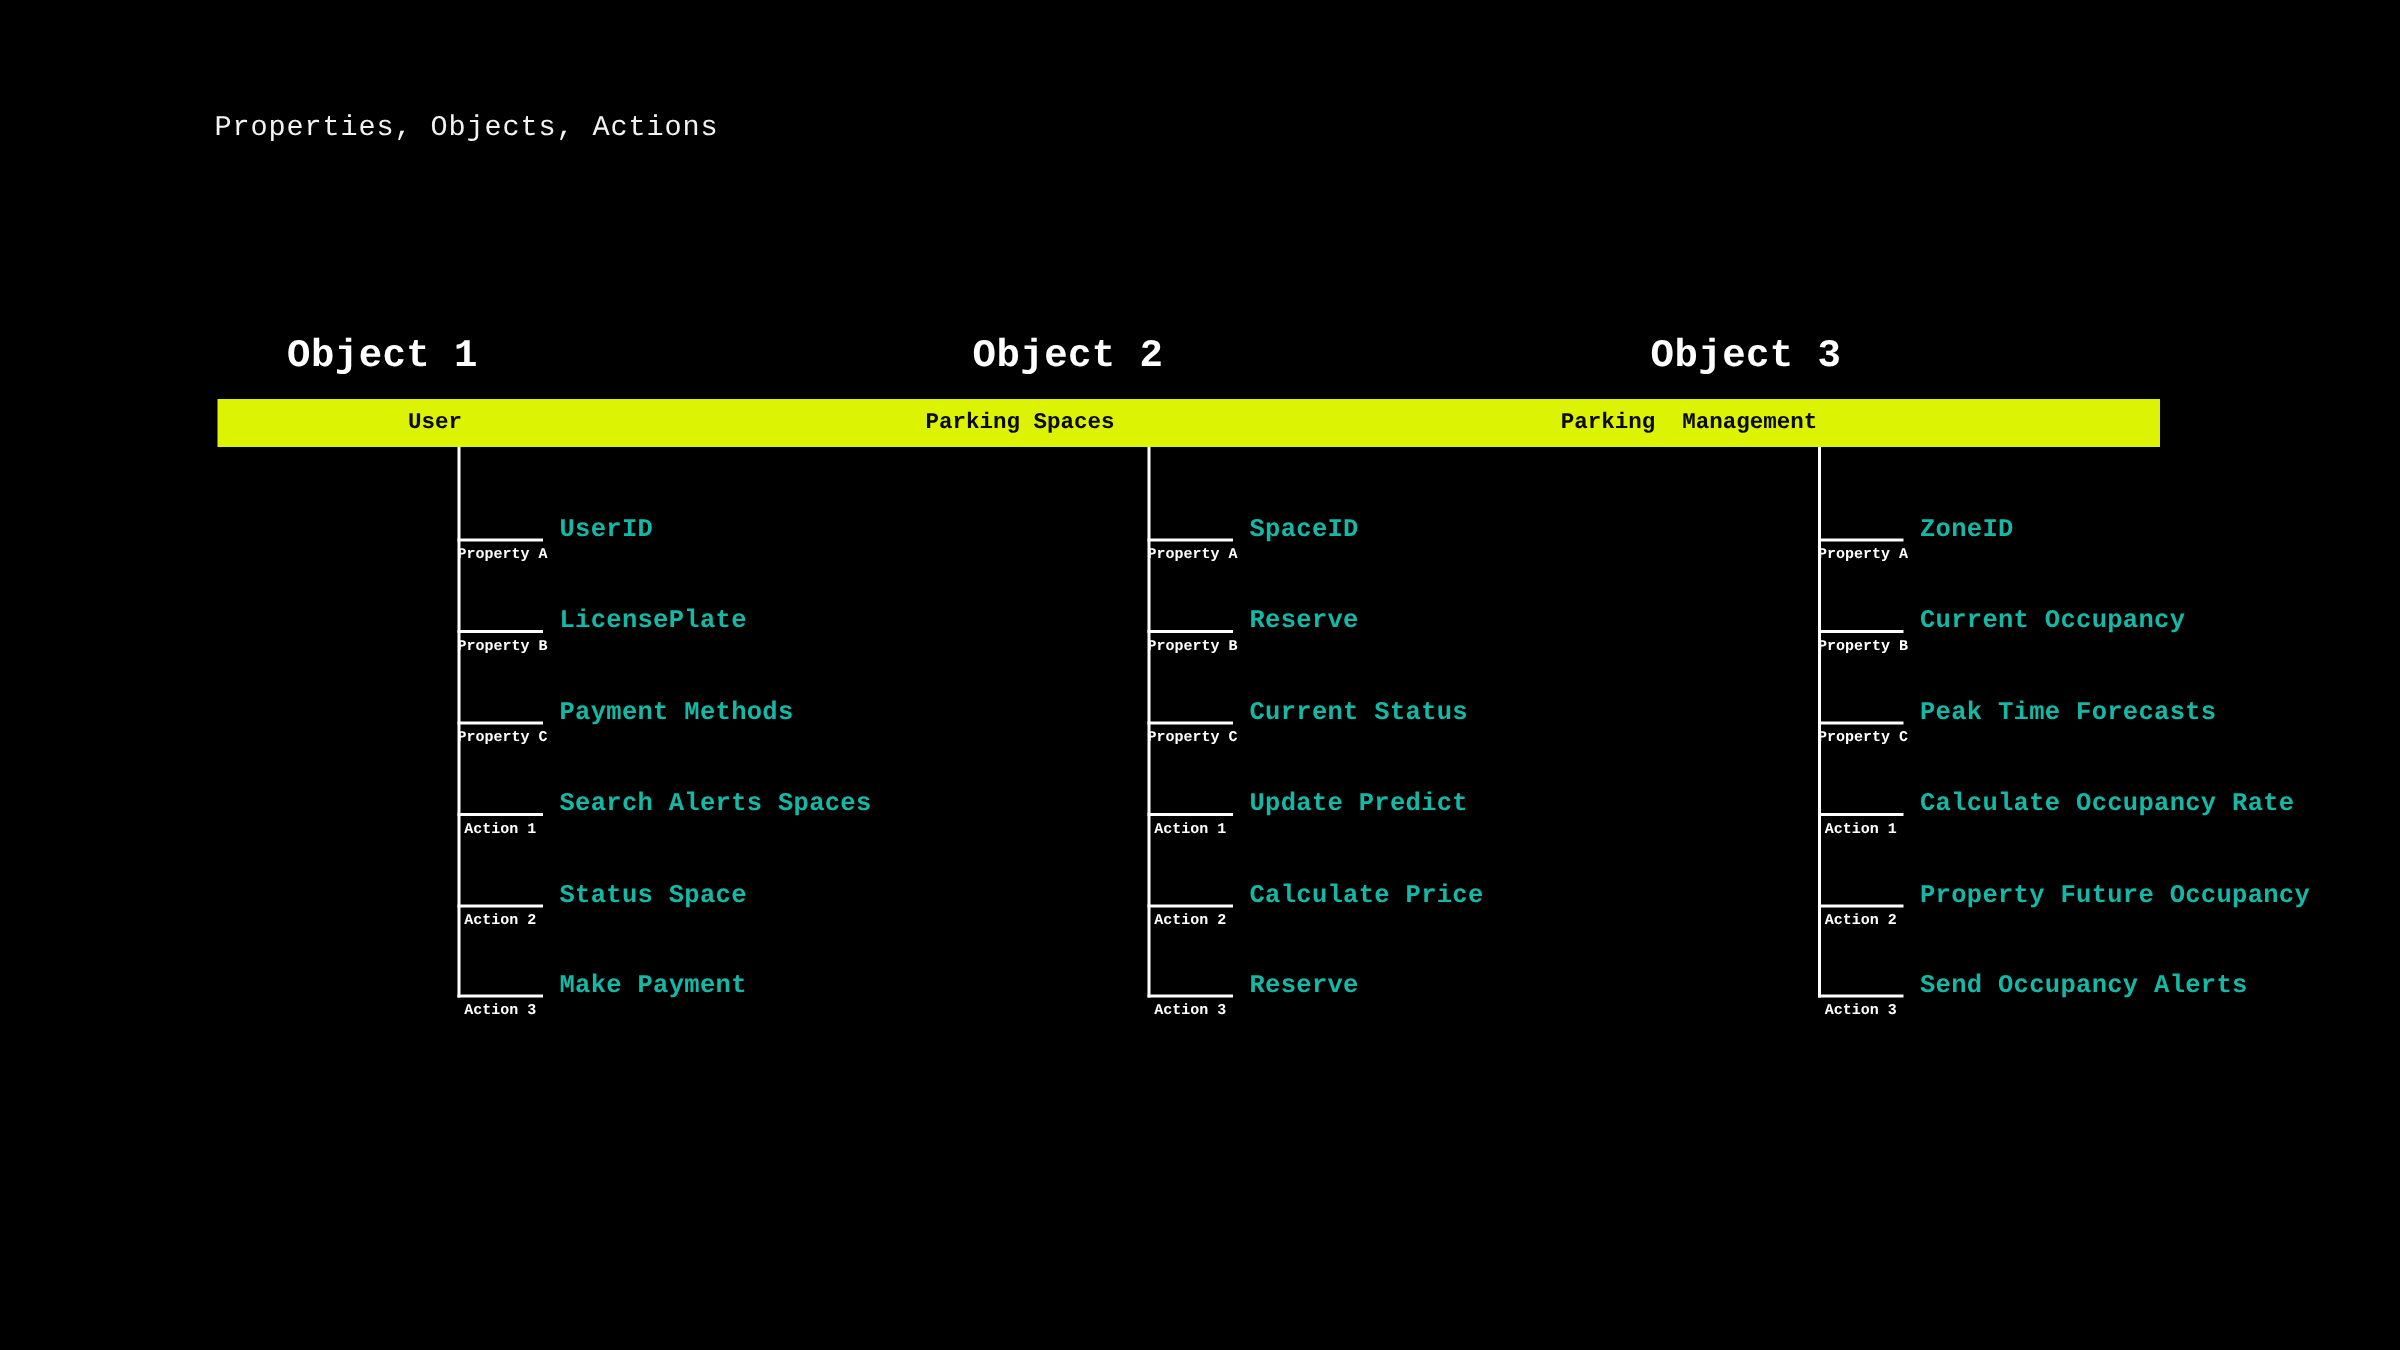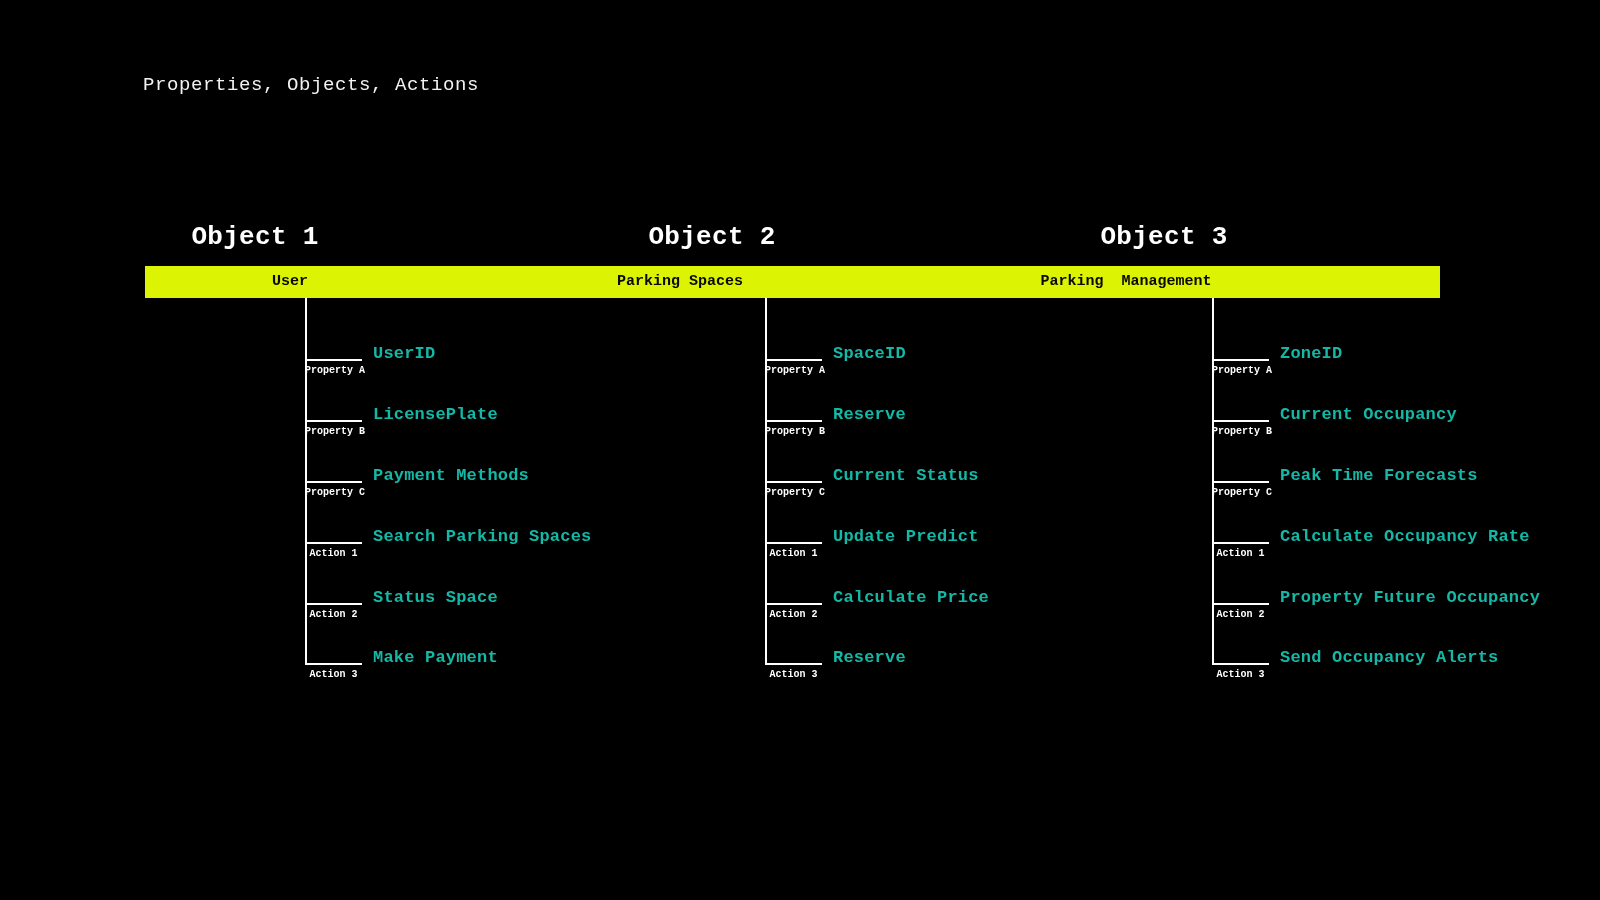--- a/index.html
+++ b/index.html
@@ -86,21 +86,21 @@
     <div class="value">LicensePlate</div>
   </div>
   <div class="item" style="left:305px;top:481px">
     <div class="tick"></div>
     <div class="tag">Property C</div>
     <div class="value">Payment Methods</div>
   </div>
   <div class="item" style="left:305px;top:542px">
     <div class="tick"></div>
     <div class="tag">Action 1</div>
-    <div class="value">Search Parking Spaces</div>
+    <div class="value">Search Alerts Spaces</div>
   </div>
   <div class="item" style="left:305px;top:603px">
     <div class="tick"></div>
     <div class="tag">Action 2</div>
     <div class="value">Status Space</div>
   </div>
   <div class="item" style="left:305px;top:663px">
     <div class="tick"></div>
     <div class="tag">Action 3</div>
     <div class="value">Make Payment</div>

